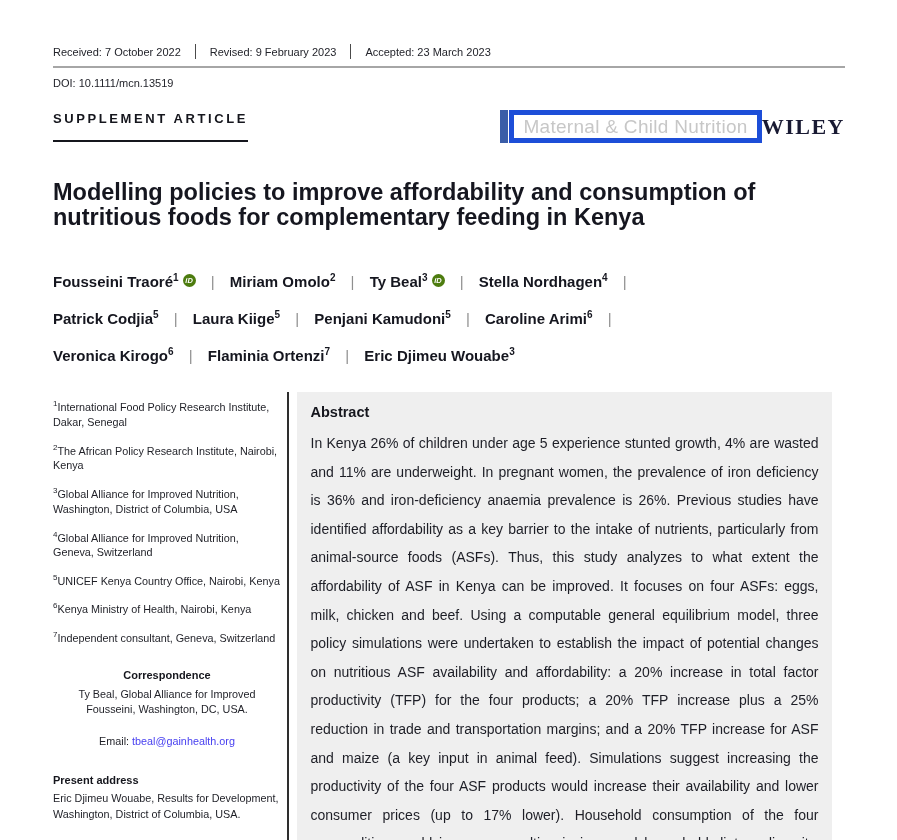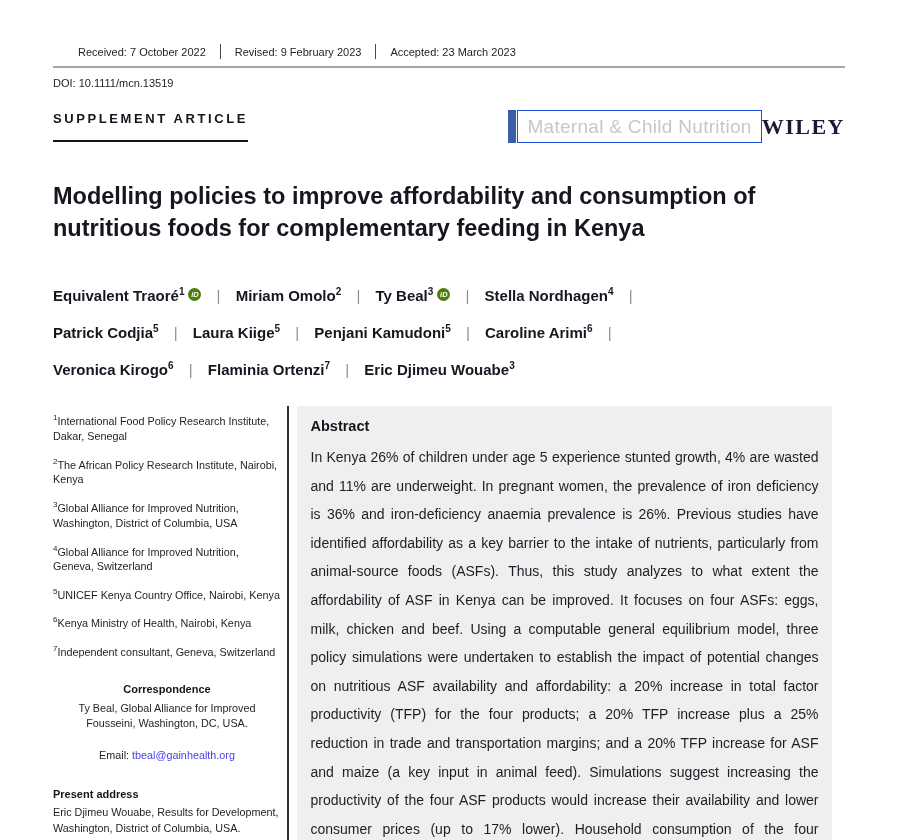--- a/index.html
+++ b/index.html
@@ -9,47 +9,47 @@
     width:897px; height:840px;
     margin:0 auto;
     background:#ffffff;
     overflow:hidden;
     font-family:"Liberation Sans","DejaVu Sans",sans-serif;
     color:#1f2028;
   }
   .content { padding:44px 52px 0 53px; }
 
   
-  .dates-row { display:flex; align-items:center; font-size:11px; color:#23242b;margin-left:25px; }
+  .dates-row { display:flex; align-items:center; font-size:11px; color:#23242b; }
   .date-item { padding-right:14px; }
   .date-sep { width:1px; height:15px; background:#4a4a4a; margin-right:14px; }
   .meta-rule { height:2px; background:#a6a6a6; margin-top:7px; }
   .doi-line { margin-top:9px; font-size:11px; color:#23242b; }
 
   
   .type-row { margin-top:21px; display:flex; justify-content:space-between; align-items:center; }
   .article-type {
     display:inline-block; font-size:13px; font-weight:bold; letter-spacing:2.6px;
     color:#15161d; padding-bottom:14px; border-bottom:2.5px solid #15161d;
   }
   .brand { display:flex; align-items:center; }
   .brand-bar { width:8px; height:33px; background:#3a5da8; }
   .brand-box {
-    border:1px solid #1d4ed8; height:33px; display:flex; align-items:center;
+    border:5px solid #1d4ed8; height:33px; display:flex; align-items:center;
     padding:10px 9px; margin-left:1px;
   }
   .brand-name { font-size:19px; color:#c7c7c7; letter-spacing:0.3px; }
   .brand-wiley {
     font-family:"Liberation Serif","DejaVu Serif",serif;
     font-size:22px; font-weight:600; letter-spacing:1.5px; color:#191a33;
   }
 
   
   .paper-title {
-    margin-top:37px; font-size:23.5px; font-weight:bold; line-height:32px;
+    margin-top:37px; font-size:23.5px; font-weight:bold; line-height:25px;
     color:#15161f; max-width:770px;
   }
 
   
   .authors { margin-top:31px; font-size:15px; font-weight:bold; color:#15161f; }
   .author-line { line-height:33px; white-space:nowrap; }
   .author sup { font-size:10px; font-weight:bold; }
   .author-sep { color:#8f8f8f; font-weight:400; margin:0 11px; }
   .orcid {
     display:inline-block; width:13px; height:13px; border-radius:50%;
@@ -105,21 +105,21 @@
           <span class="brand-name">Maternal &amp; Child Nutrition</span>
         </span>
         <span class="brand-wiley">WILEY</span>
       </span>
     </div>
 
     <h1 class="paper-title">Modelling policies to improve affordability and consumption of nutritious foods for complementary feeding in Kenya</h1>
 
     <div class="authors">
       <div class="author-line">
-        <span class="author"><span>Equivalent Traoré</span><sup>1</sup></span><span class="orcid">iD</span>
+        <span class="author"><span>Fousseini Traoré</span><sup>1</sup></span><span class="orcid">iD</span>
         <span class="author-sep">|</span>
         <span class="author"><span>Miriam Omolo</span><sup>2</sup></span>
         <span class="author-sep">|</span>
         <span class="author"><span>Ty Beal</span><sup>3</sup></span><span class="orcid">iD</span>
         <span class="author-sep">|</span>
         <span class="author"><span>Stella Nordhagen</span><sup>4</sup></span>
         <span class="author-sep">|</span>
       </div>
       <div class="author-line">
         <span class="author"><span>Patrick Codjia</span><sup>5</sup></span>

